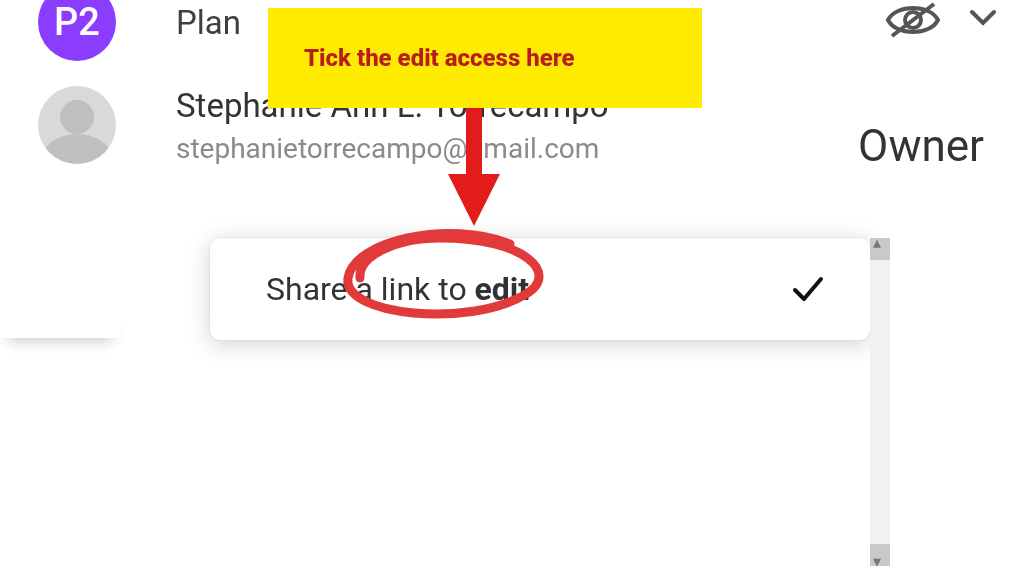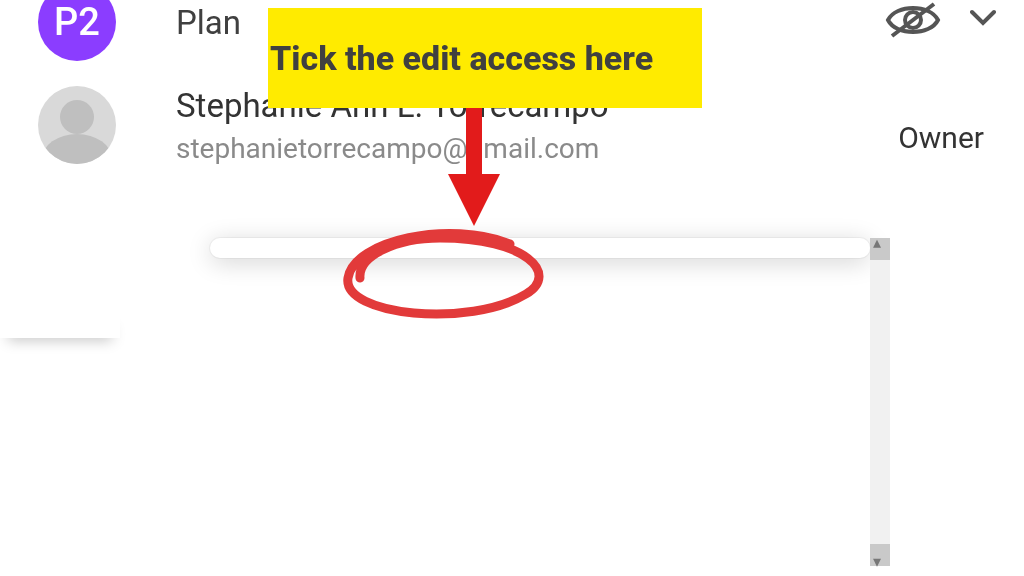--- a/index.html
+++ b/index.html
@@ -99,21 +99,21 @@
   }
   .user-email {
     font-size: 28px;
     color: #8a8a8a;
     margin-top: 6px;
   }
   .owner-label {
     position: absolute;
     right: 40px;
     top: 120px;
-    font-size: 30px;
+    font-size: 44px;
     color: #333;
   }
 
   
   .dropdown {
     position: absolute;
     left: 210px;
     top: 238px;
     width: 660px;
     background: #fff;
@@ -175,24 +175,24 @@
   
   .callout {
     position:absolute;
     left: 268px;
     top: 8px;
     width: 434px;
     height: 100px;
     background: #ffeb00;
     display:flex;
     align-items:center;
-    padding-left: 2px;
+    padding-left: 36px;
     font-weight: 800;
-    font-size: 34px;
-    color: #404040;
+    font-size: 24px;
+    color: #b91c1c;
     z-index: 20;
     box-sizing:border-box;
   }
 
   
   .red-arrow {
     position:absolute;
     left: 444px;
     top: 108px;
     width: 60px;
@@ -253,20 +253,30 @@
 <div class="user-row">
   <div class="gray-avatar"></div>
   <div class="user-text">
     <div class="user-name">Stephanie Ann L. Torrecampo</div>
     <div class="user-email">stephanietorrecampo@gmail.com</div>
   </div>
 </div>
 <div class="owner-label">Owner</div>
 
 <div class="dropdown">
+  <div class="dd-item">
+    <span>
+      <span class="lead">Share a link to </span><span class="bold">edit</span>
+    </span>
+    <span class="check-icon">
+      <svg width="36" height="36" viewBox="0 0 36 36">
+          <path d="M5 19 L14 28 L31 8" fill="none" stroke="#111" stroke-width="4" stroke-linecap="round" stroke-linejoin="round"></path>
+        </svg>
+    </span>
+  </div>
 </div>
 
 <div class="scrollbar-track">
   <div class="scrollbar-thumb-top scroll-arrow-up"></div>
   <div class="scrollbar-thumb-bottom scroll-arrow-down"></div>
 </div>
 
 <div class="callout">
   <span>Tick the edit access here</span>
 </div>

